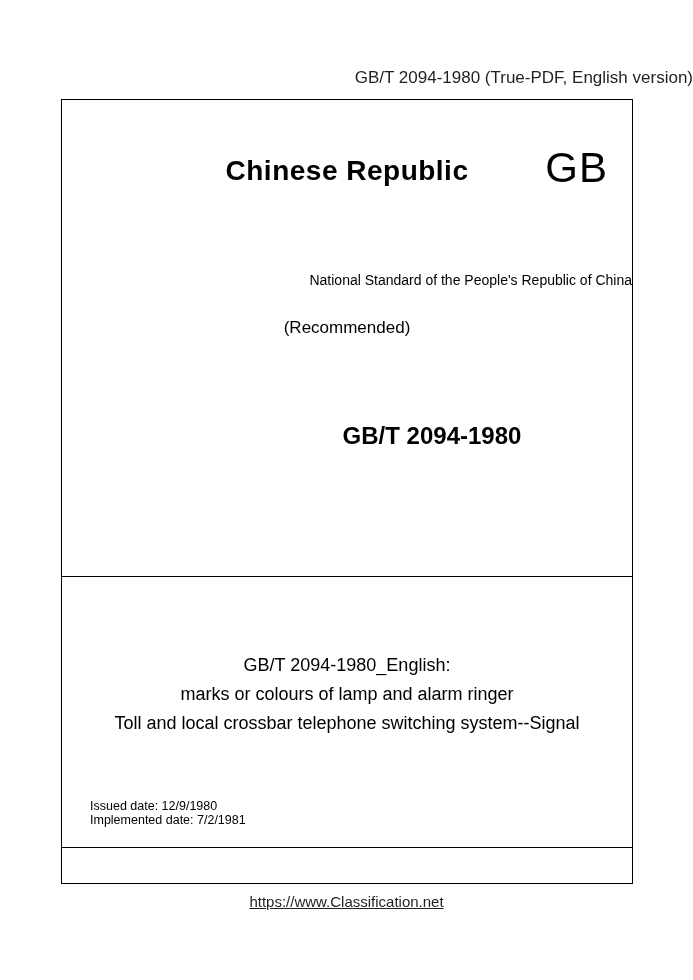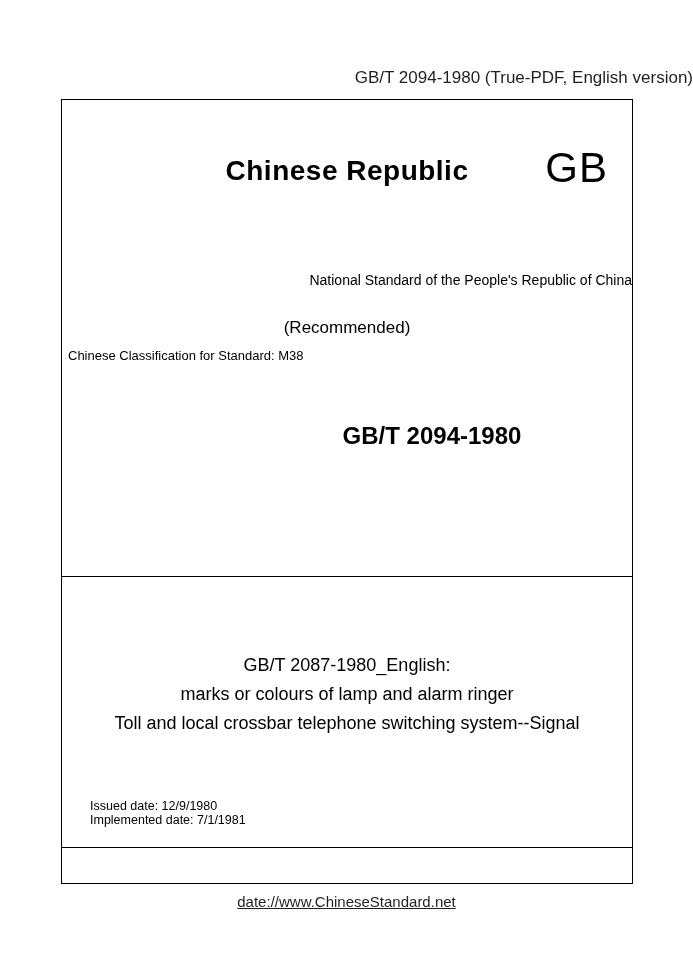--- a/index.html
+++ b/index.html
@@ -144,35 +144,34 @@
 
   <div class="header-title">GB/T 2094-1980 (True-PDF, English version)</div>
 
   <div class="cover-box">
 
     <div class="section-top">
       <div class="chinese-standard">Chinese Republic</div>
       <div class="gb-logo">GB</div>
       <div class="national-line1">National Standard of the People's Republic of China</div>
       <div class="national-line2">(Recommended)</div>
-      <div class="classification">Chinese Classification for Standard: M38</div>
       <div class="std-number">GB/T 2094-1980</div>
     </div>
 
     <div class="section-mid">
       <div class="title-block">
-        <div>GB/T 2087-1980_English:</div>
+        <div>GB/T 2094-1980_English:</div>
         <div>marks or colours of lamp and alarm ringer</div>
         <div>Toll and local crossbar telephone switching system--Signal</div>
       </div>
       <div class="dates">
         <span>Issued date: 12/9/1980</span>
-        <span>Implemented date: 7/1/1981</span>
+        <span>Implemented date: 7/2/1981</span>
       </div>
     </div>
 
     <div class="section-bottom"></div>
 
   </div>
 
-  <a class="footer-link" href="#">date://www.ChineseStandard.net</a>
+  <a class="footer-link" href="#">https://www.Classification.net</a>
 
 </div>
 
 </body></html>

